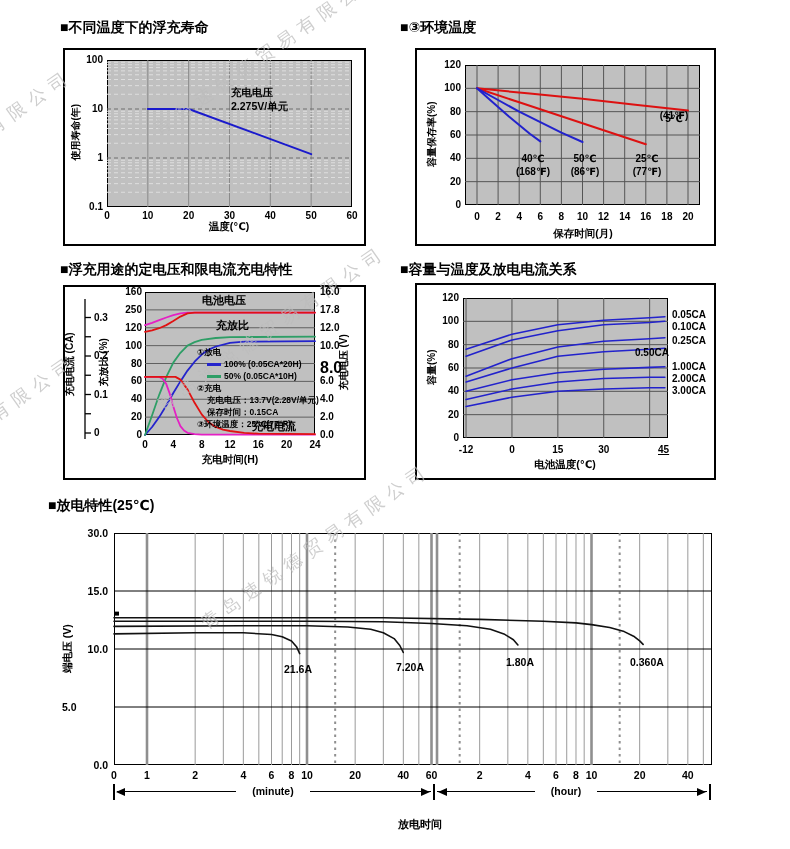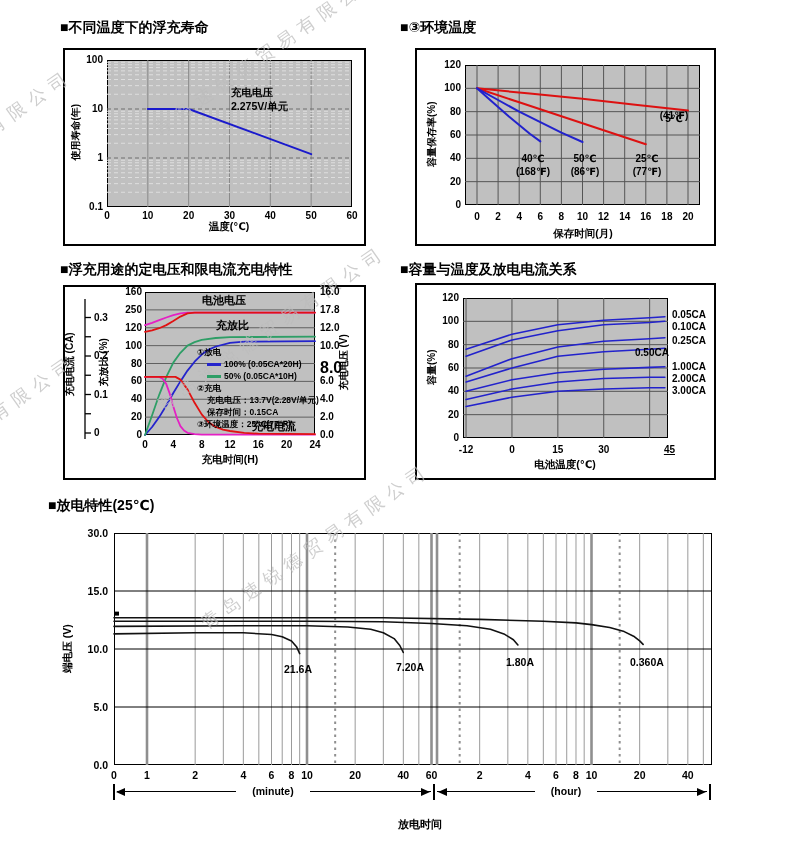--- a/index.html
+++ b/index.html
@@ -332,25 +332,25 @@
     <div class="al" style="font-size: 10px; top: 408.667px; left: 413px; width: 46px; text-align: right;">20</div>
     <div class="al" style="font-size: 10px; top: 385.333px; left: 413px; width: 46px; text-align: right;">40</div>
     <div class="al" style="font-size: 10px; top: 362px; left: 413px; width: 46px; text-align: right;">60</div>
     <div class="al" style="font-size: 10px; top: 338.667px; left: 413px; width: 46px; text-align: right;">80</div>
     <div class="al" style="font-size: 10px; top: 315.333px; left: 413px; width: 46px; text-align: right;">100</div>
     <div class="al" style="font-size: 10px; top: 292px; left: 413px; width: 46px; text-align: right;">120</div>
     <div class="al" style="font-size: 10px; top: 444px; left: 443.06px; width: 46px; text-align: center;">-12</div>
     <div class="al" style="font-size: 10px; top: 444px; left: 488.955px; width: 46px; text-align: center;">0</div>
     <div class="al" style="font-size: 10px; top: 444px; left: 534.851px; width: 46px; text-align: center;">15</div>
     <div class="al" style="font-size: 10px; top: 444px; left: 580.746px; width: 46px; text-align: center;">30</div>
-    <div class="al" style="font-size: 10px; top: 444px; left: 629px; width: 46px; text-align: right; text-decoration: underline;">45</div>
+    <div class="al" style="font-size: 10px; top: 444px; left: 658px; width: 46px; text-align: left; text-decoration: underline;">45</div>
     <div class="al" style="font-size: 10.5px; top: 527px; left: 62px; width: 46px; text-align: right;">30.0</div>
     <div class="al" style="font-size: 10.5px; top: 585px; left: 62px; width: 46px; text-align: right;">15.0</div>
     <div class="al" style="font-size: 10.5px; top: 643px; left: 62px; width: 46px; text-align: right;">10.0</div>
-    <div class="al" style="font-size: 10.5px; top: 701px; left: 62px; width: 46px; text-align: right;">5.0</div>
+    <div class="al" style="font-size: 10.5px; top: 701px; left: 62px; width: 46px; ">5.0</div>
     <div class="al" style="font-size: 10.5px; top: 759px; left: 62px; width: 46px; text-align: right;">0.0</div>
     <div class="al" style="font-size: 10.5px; top: 769px; left: 91px; width: 46px; text-align: center;">0</div>
     <div class="al" style="font-size: 10.5px; top: 769px; left: 124px; width: 46px; text-align: center;">1</div>
     <div class="al" style="font-size: 10.5px; top: 769px; left: 172.165px; width: 46px; text-align: center;">2</div>
     <div class="al" style="font-size: 10.5px; top: 769px; left: 220.33px; width: 46px; text-align: center;">4</div>
     <div class="al" style="font-size: 10.5px; top: 769px; left: 248.504px; width: 46px; text-align: center;">6</div>
     <div class="al" style="font-size: 10.5px; top: 769px; left: 268.494px; width: 46px; text-align: center;">8</div>
     <div class="al" style="font-size: 10.5px; top: 769px; left: 284px; width: 46px; text-align: center;">10</div>
     <div class="al" style="font-size: 10.5px; top: 769px; left: 332.165px; width: 46px; text-align: center;">20</div>
     <div class="al" style="font-size: 10.5px; top: 769px; left: 380.33px; width: 46px; text-align: center;">40</div>

